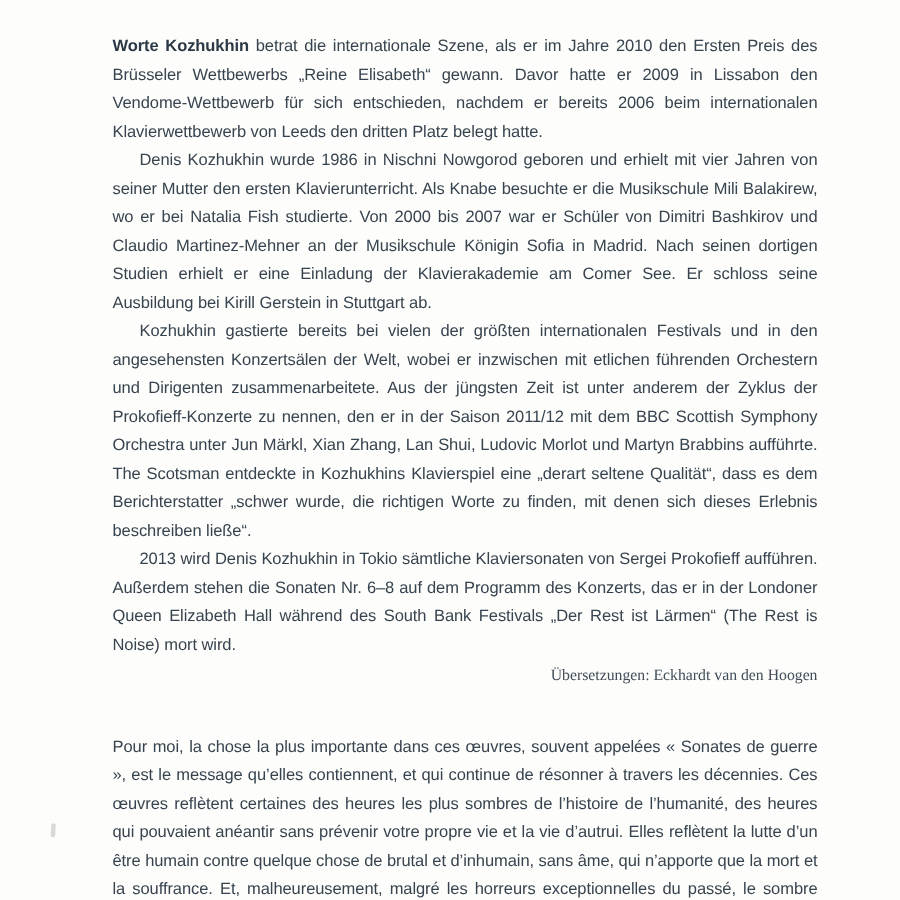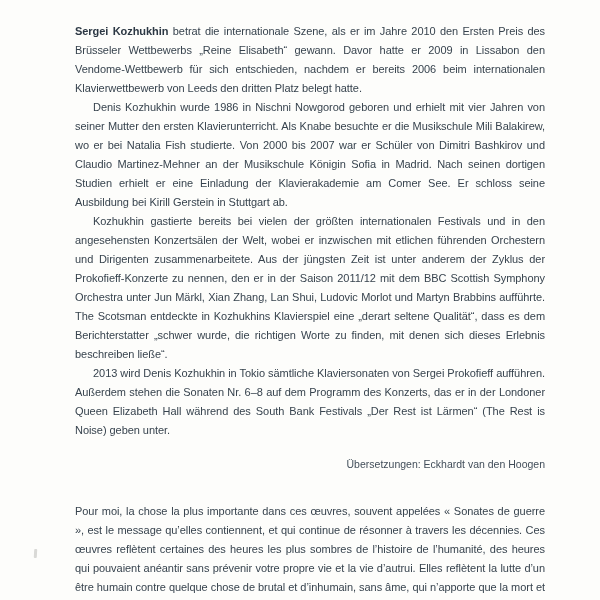--- a/index.html
+++ b/index.html
@@ -29,25 +29,26 @@
     text-align: justify;
     letter-spacing: -0.05px;
     color: #37434e;
   }
   .para.indent {
     text-indent: 18px;
   }
   .bold   { font-weight: bold; color: #2c3844; }
   .italic { }
   .credit {
-    margin-top: 15px;
+    margin-top: 2px;
     font-size: 10.5px;
     line-height: 18px;
     text-align: right;
     color: #414d59;
+    font-family: Liberation Serif, serif;
   }
   .french-section {
     margin-top: 29px;
   }
   .scan-artifact {
     position: absolute;
     left: 34px;
     top: 549px;
     width: 3px;
     height: 9px;
@@ -57,24 +58,24 @@
   }
 </style>
 </head>
 <body>
 
 <div class="page">
 
   <main class="text-column">
 
     <section class="german-section">
-        <p class="para"><span class="bold">Sergei Kozhukhin</span><span> betrat die internationale Szene, als er im Jahre 2010 den Ersten Preis des Brüsseler Wettbewerbs „Reine Elisabeth“ gewann. Davor hatte er 2009 in Lissabon den Vendome-Wettbewerb für sich entschieden, nachdem er bereits 2006 beim internationalen Klavierwettbewerb von Leeds den dritten Platz belegt hatte.</span></p>
+        <p class="para"><span class="bold">Worte Kozhukhin</span><span> betrat die internationale Szene, als er im Jahre 2010 den Ersten Preis des Brüsseler Wettbewerbs „Reine Elisabeth“ gewann. Davor hatte er 2009 in Lissabon den Vendome-Wettbewerb für sich entschieden, nachdem er bereits 2006 beim internationalen Klavierwettbewerb von Leeds den dritten Platz belegt hatte.</span></p>
         <p class="para indent"><span>Denis Kozhukhin wurde 1986 in Nischni Nowgorod geboren und erhielt mit vier Jahren von seiner Mutter den ersten Klavierunterricht. Als Knabe besuchte er die Musikschule Mili Balakirew, wo er bei Natalia Fish studierte. Von 2000 bis 2007 war er Schüler von Dimitri Bashkirov und Claudio Martinez-Mehner an der Musikschule Königin Sofia in Madrid. Nach seinen dortigen Studien erhielt er eine Einladung der Klavierakademie am Comer See. Er schloss seine Ausbildung bei Kirill Gerstein in Stuttgart ab.</span></p>
         <p class="para indent"><span>Kozhukhin gastierte bereits bei vielen der größten internationalen Festivals und in den angesehensten Konzertsälen der Welt, wobei er inzwischen mit etlichen führenden Orchestern und Dirigenten zusammenarbeitete. Aus der jüngsten Zeit ist unter anderem der Zyklus der Prokofieff-Konzerte zu nennen, den er in der Saison 2011/12 mit dem BBC Scottish Symphony Orchestra unter Jun Märkl, Xian Zhang, Lan Shui, Ludovic Morlot und Martyn Brabbins aufführte. </span><span class="italic">The Scotsman</span><span> entdeckte in Kozhukhins Klavierspiel eine „derart seltene Qualität“, dass es dem Berichterstatter „schwer wurde, die richtigen Worte zu finden, mit denen sich dieses Erlebnis beschreiben ließe“.</span></p>
-        <p class="para indent"><span>2013 wird Denis Kozhukhin in Tokio sämtliche Klaviersonaten von Sergei Prokofieff aufführen. Außerdem stehen die Sonaten Nr. 6–8 auf dem Programm des Konzerts, das er in der Londoner Queen Elizabeth Hall während des South Bank Festivals „Der Rest ist Lärmen“ (</span><span class="italic">The Rest is Noise</span><span>) geben unter.</span></p>
+        <p class="para indent"><span>2013 wird Denis Kozhukhin in Tokio sämtliche Klaviersonaten von Sergei Prokofieff aufführen. Außerdem stehen die Sonaten Nr. 6–8 auf dem Programm des Konzerts, das er in der Londoner Queen Elizabeth Hall während des South Bank Festivals „Der Rest ist Lärmen“ (</span><span class="italic">The Rest is Noise</span><span>) mort wird.</span></p>
       </section>
 
     <div class="credit">Übersetzungen: Eckhardt van den Hoogen</div>
 
     <section class="french-section">
         <p class="para"><span>Pour moi, la chose la plus importante dans ces œuvres, souvent appelées « Sonates de guerre », est le message qu’elles contiennent, et qui continue de résonner à travers les décennies. Ces œuvres reflètent certaines des heures les plus sombres de l’histoire de l’humanité, des heures qui pouvaient anéantir sans prévenir votre propre vie et la vie d’autrui. Elles reflètent la lutte d’un être humain contre quelque chose de brutal et d’inhumain, sans âme, qui n’apporte que la mort et la souffrance. Et, malheureusement, malgré les horreurs exceptionnelles du passé, le sombre récit de cette musique reste très réel aujourd’hui encore. Mais elle parle aussi de qualités éternelles comme le courage humain, la</span></p>
       </section>
 
   </main>
 

